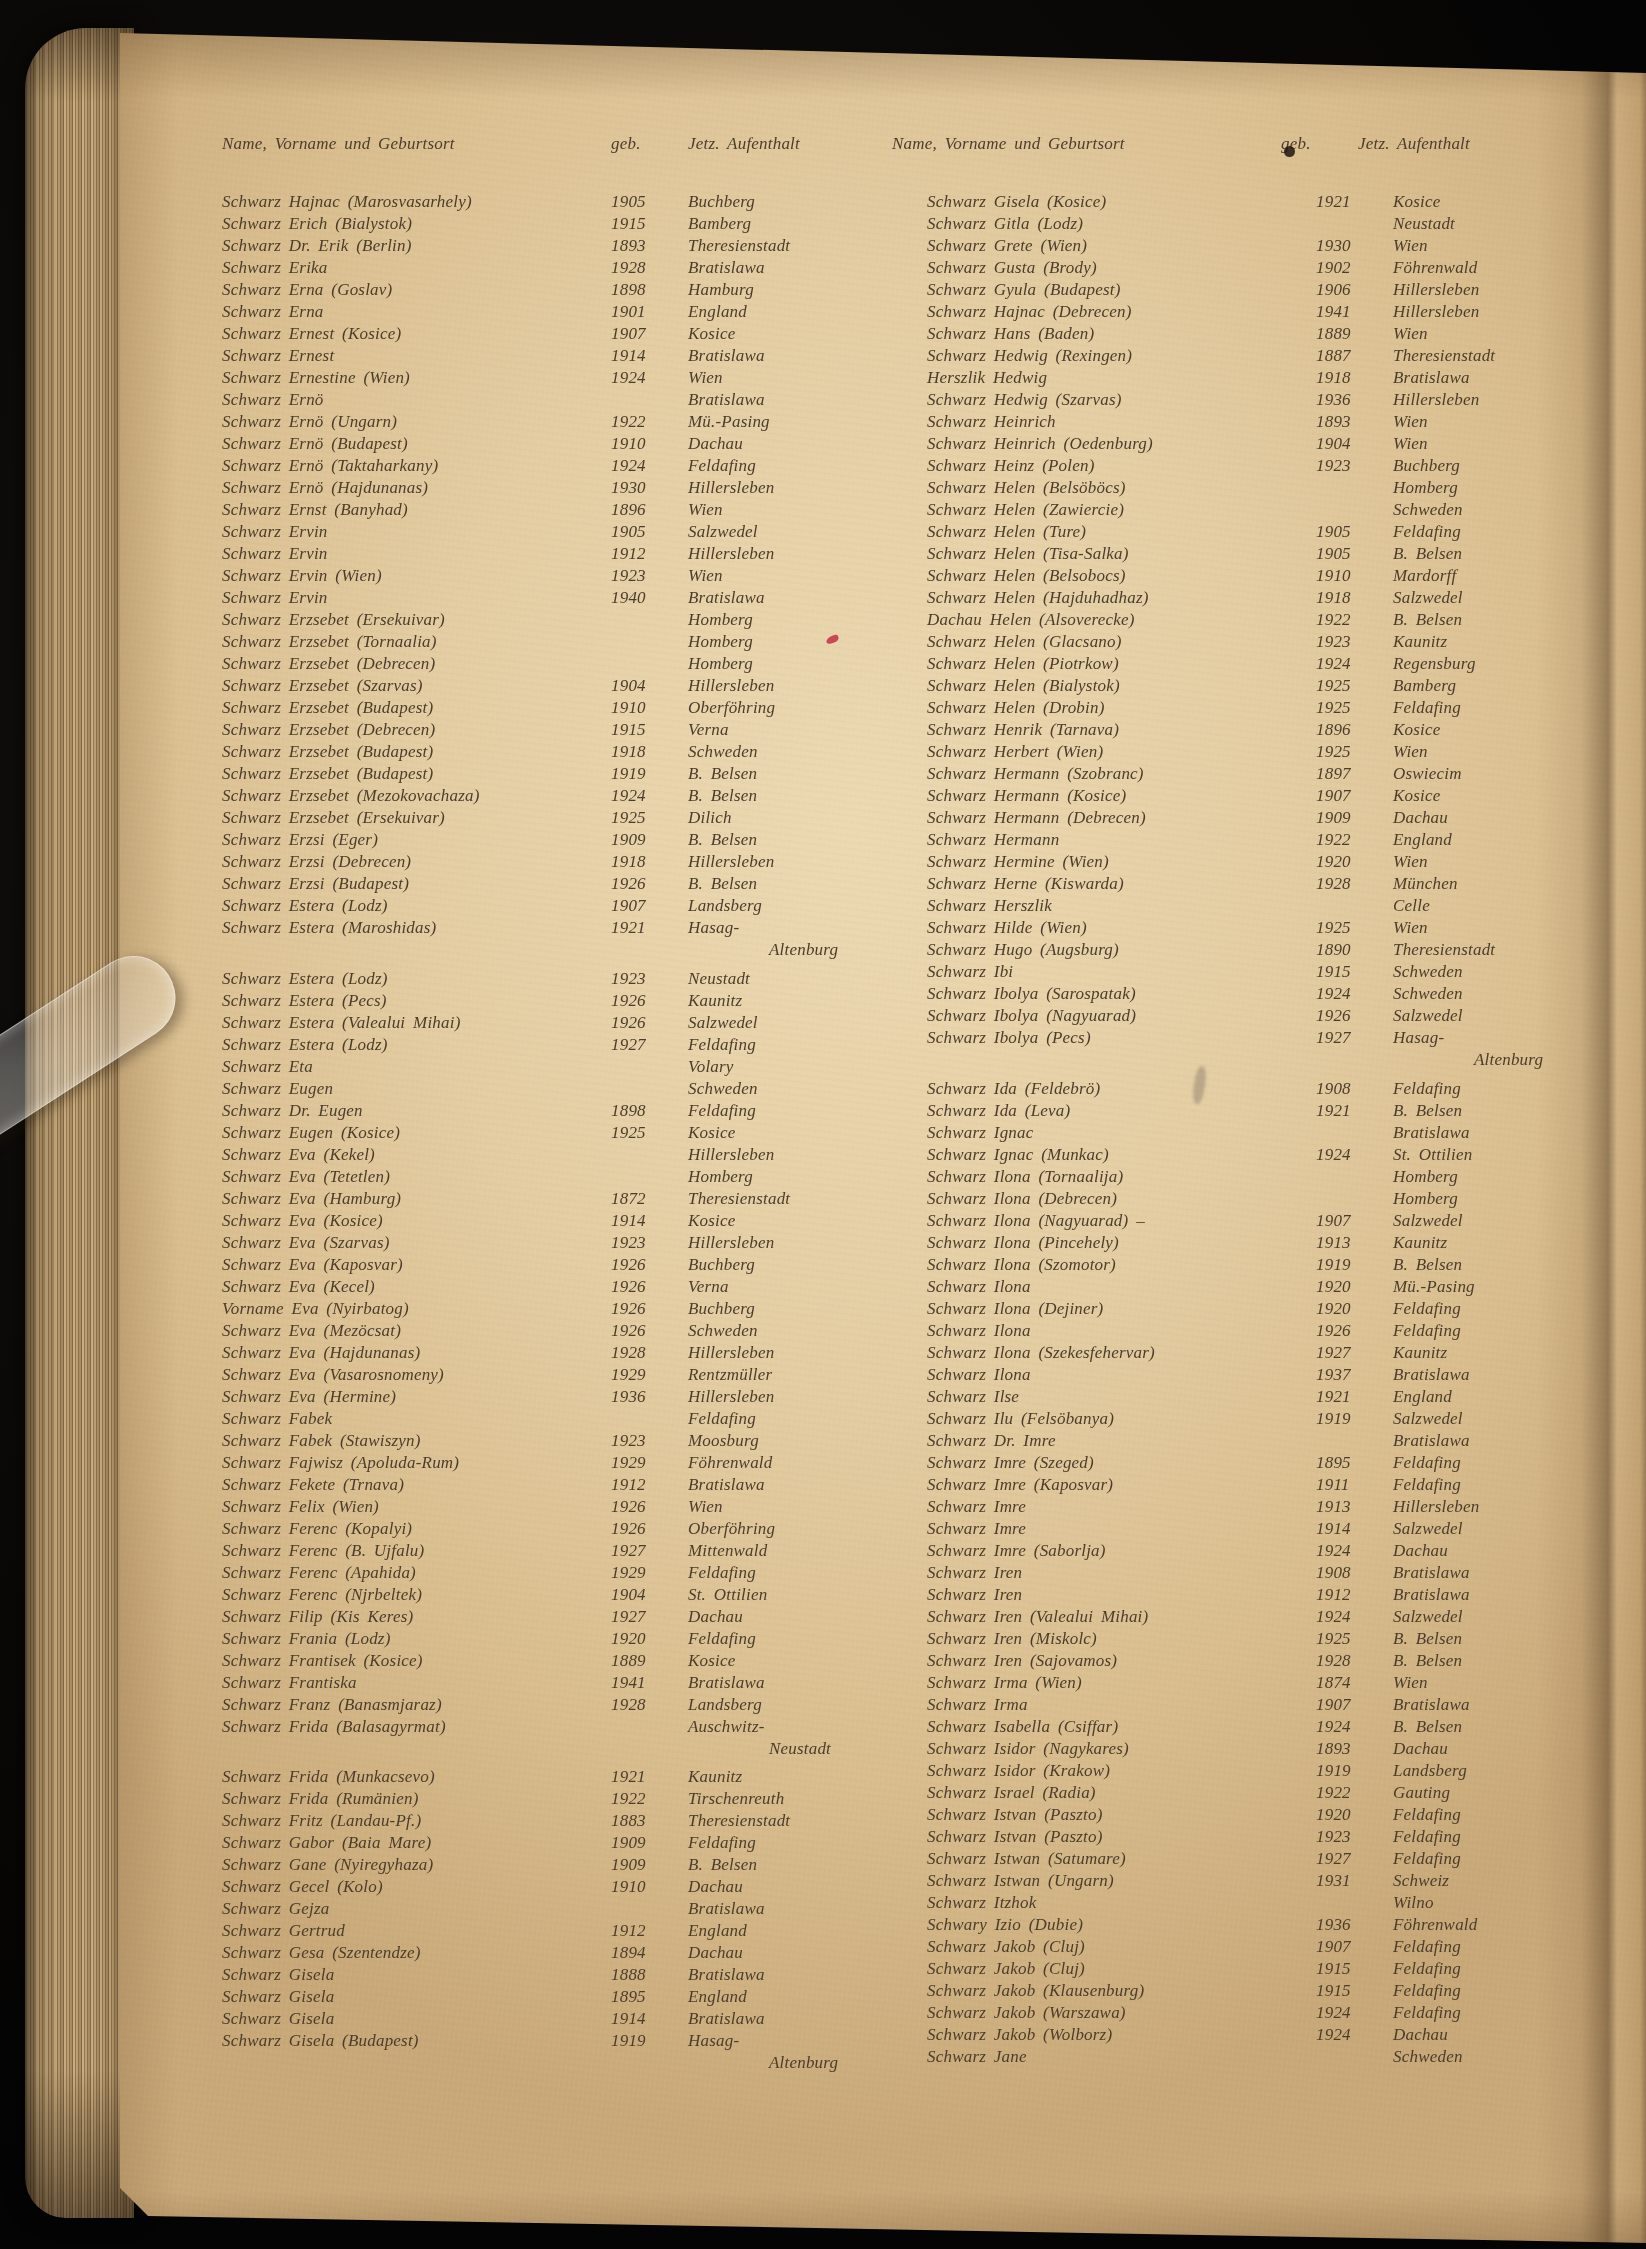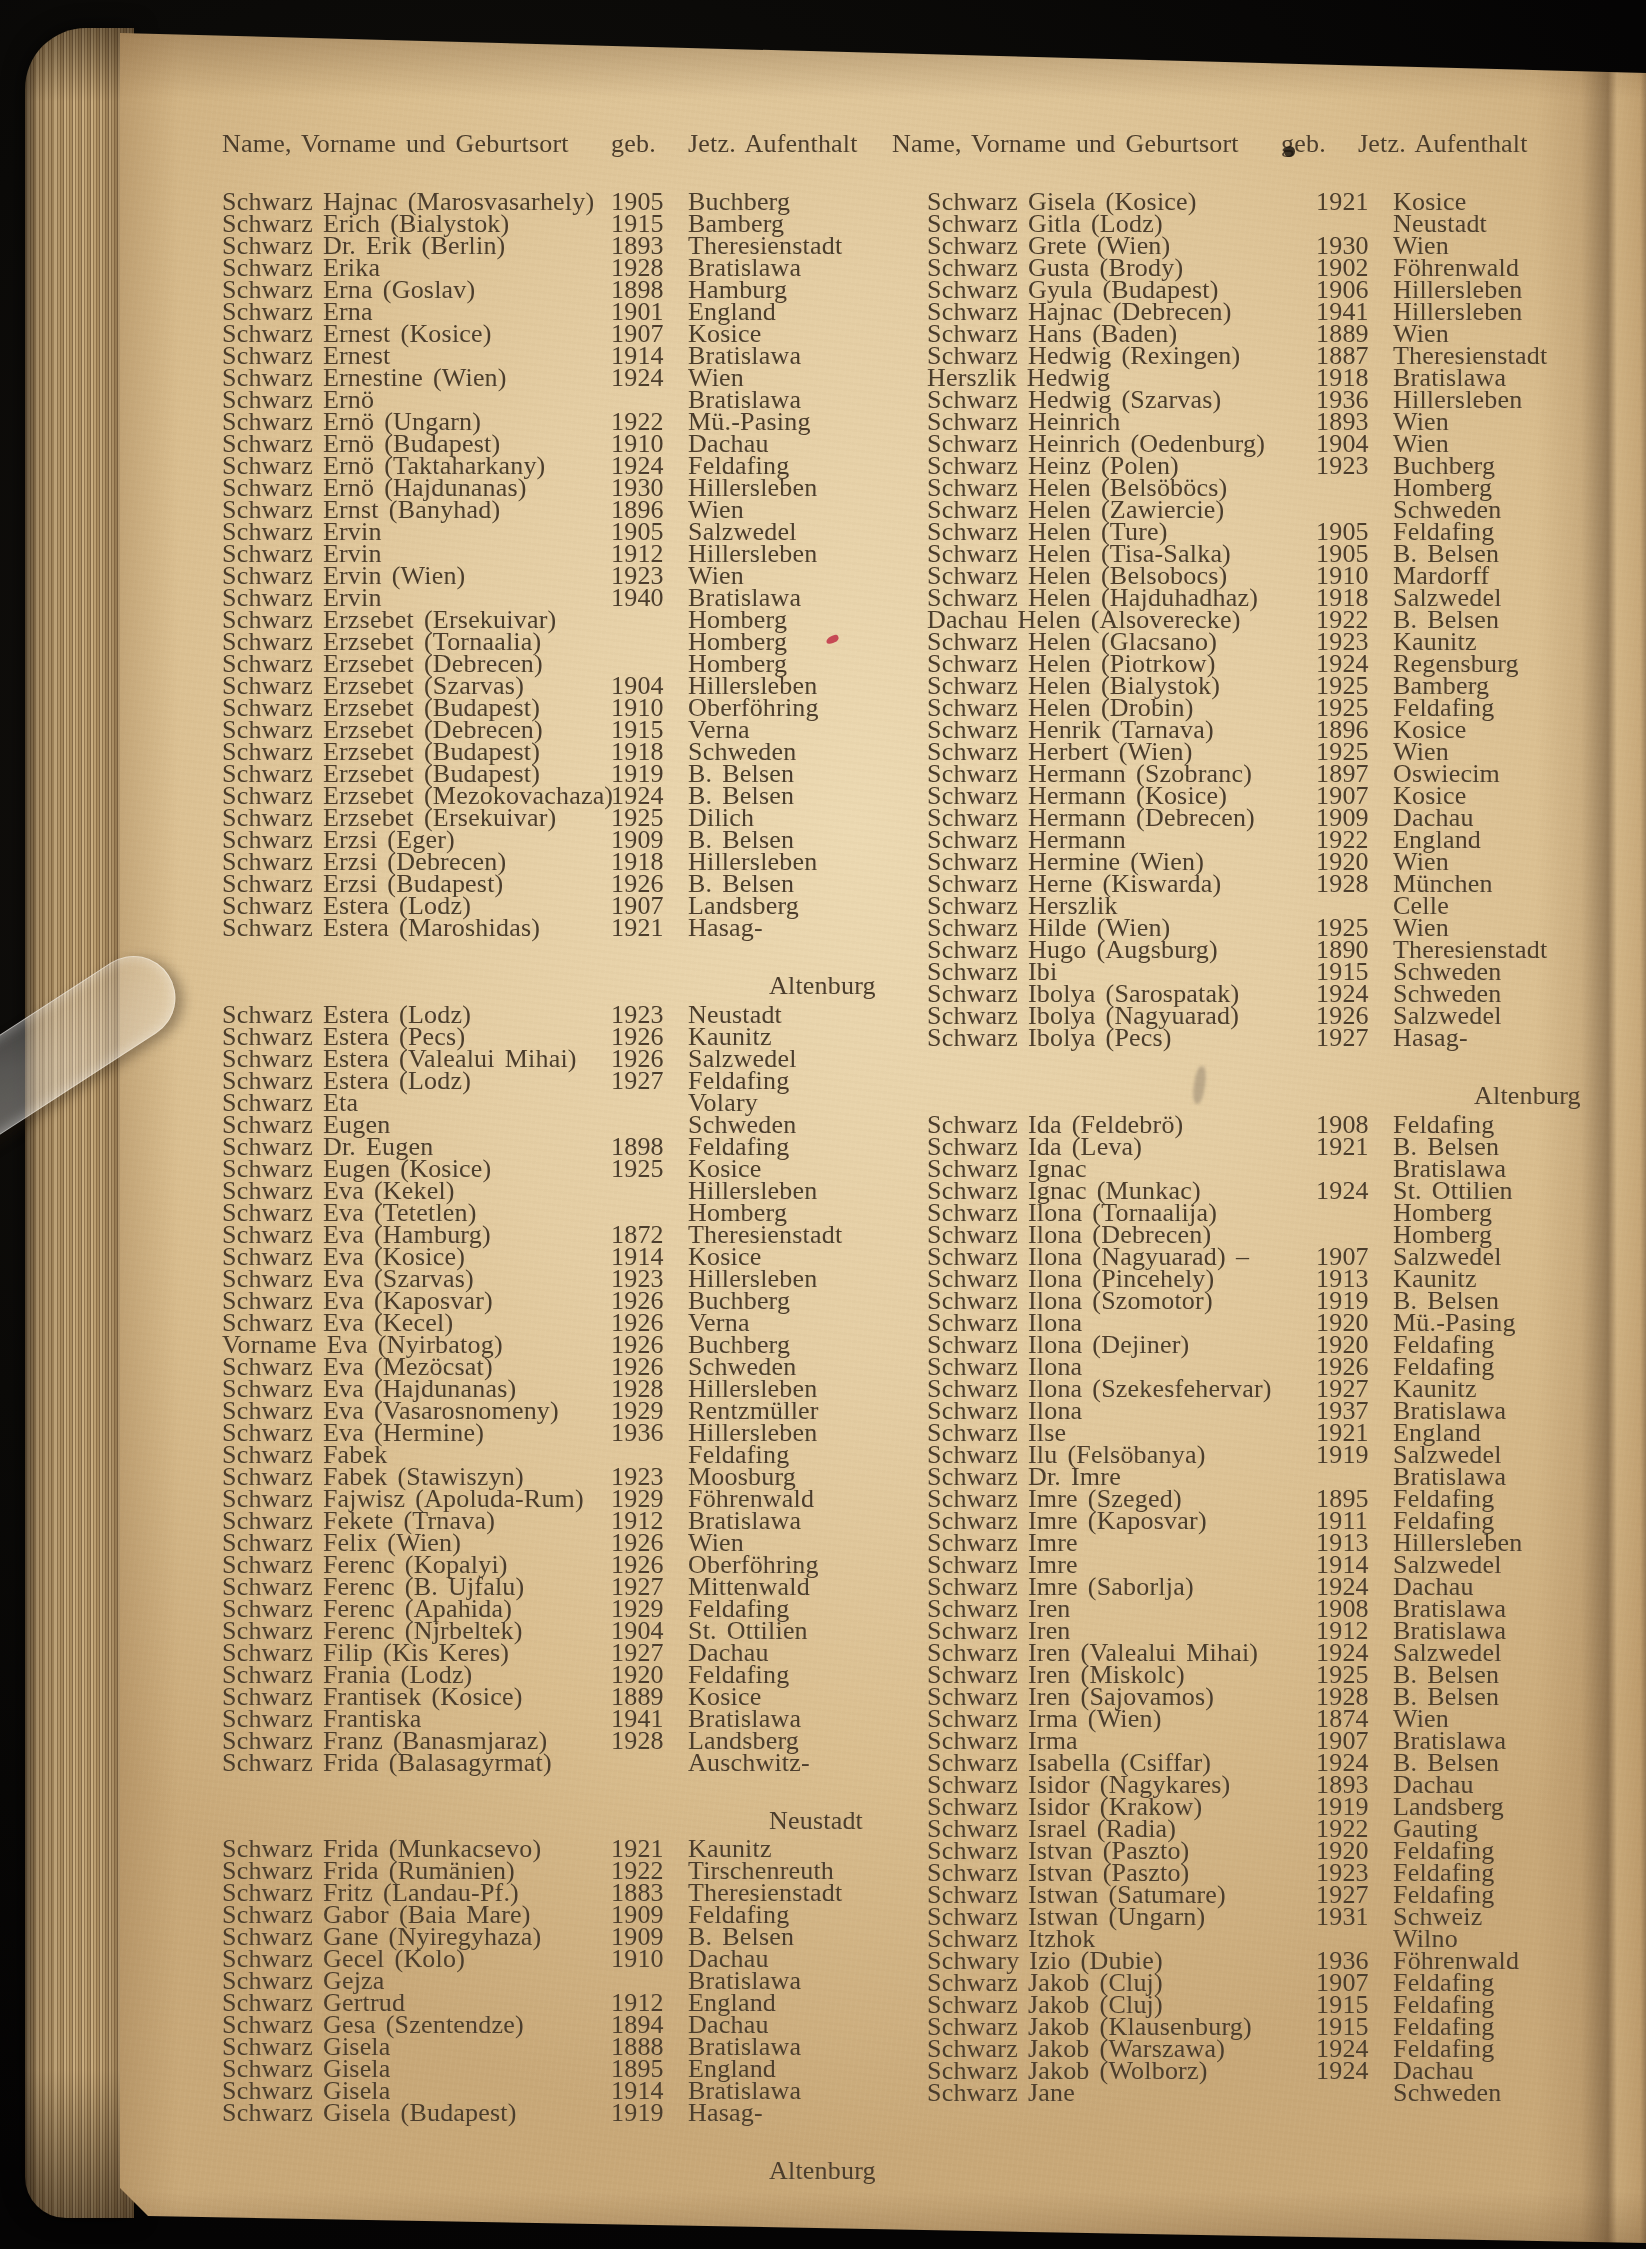--- a/index.html
+++ b/index.html
@@ -27,29 +27,29 @@
       linear-gradient(180deg, rgba(95,65,35,.32) 0, rgba(95,65,35,0) 66px),
       linear-gradient(0deg, rgba(95,65,35,.30) 0, rgba(95,65,35,0) 58px),
       linear-gradient(90deg, rgba(0,0,0,0) 1416px, rgba(120,85,50,.16) 1461px, rgba(74,50,28,.38) 1482px, rgba(74,50,28,.46) 1488px, rgba(196,166,120,.30) 1497px, rgba(150,112,68,.22) 1520px, rgba(82,56,32,.42) 1526px),
       repeating-linear-gradient(7deg, rgba(120,90,50,.025) 0 2.5px, rgba(0,0,0,0) 2.5px 6.6px),
       repeating-linear-gradient(97deg, rgba(255,245,220,.03) 0 1.6px, rgba(0,0,0,0) 1.6px 5px),
       radial-gradient(1029px 1317px at 48% 36%, #ecd9b2 0%, #e4cda3 42%, #d9bd8e 72%, #c8a878 100%);
     filter:drop-shadow(0 3.3px 1.6px rgba(25,16,8,.85)) drop-shadow(0 7.4px 10px rgba(0,0,0,.55));
   }
   
   .text-layer{position:absolute;left:0;top:0;width:1646px;height:2250px;color:#4b3d2c;}
-  .hdr,.col{position:absolute;font-size:26px;line-height:22px;letter-spacing:0.2px;word-spacing:3.3px;white-space:nowrap;}
+  .hdr,.col{position:absolute;font-size:17px;line-height:22px;letter-spacing:0.2px;word-spacing:3.3px;white-space:nowrap;font-style:italic;}
   .hdr{display:flex;}
   .hdr .hn{width:389px;}
   .hdr .hg{width:77px;}
   .row{display:flex;height:22px;}
   .row .n{width:389px;}
   .row .g{width:77px;}
   .row .o{flex:1;}
-  .row.cont{padding-left:547px;margin-bottom:6.6px;margin-top:36px;}
+  .row.cont{padding-left:547px;margin-bottom:6.6px;}
   
   .red-mark{position:absolute;left:826px;top:636px;width:13px;height:7.4px;background:#c23a4b;border-radius:60% 40% 50% 50%;transform:rotate(-24deg);opacity:.9;}
   .ink-blot{position:absolute;left:1284px;top:146px;width:10.7px;height:10.7px;background:#1d1811;border-radius:50%;opacity:.85;}
   .smudge{position:absolute;left:1194px;top:1066px;width:10.7px;height:38px;background:rgba(105,95,82,.34);border-radius:45%;filter:blur(1.6px);transform:rotate(8deg);}
   .plastic-strip{
     position:absolute;left:-189px;top:1039px;width:387px;height:82px;border-radius:43px;
     transform:rotate(-33deg);
     background:linear-gradient(25deg, rgba(215,210,202,.50), rgba(246,244,239,.32) 55%, rgba(255,255,255,.14));
     border:1.6px solid rgba(250,248,244,.55);
     box-shadow:5px 6.6px 11.5px rgba(35,24,12,.35), inset 0 0 13px rgba(255,255,255,.4);

